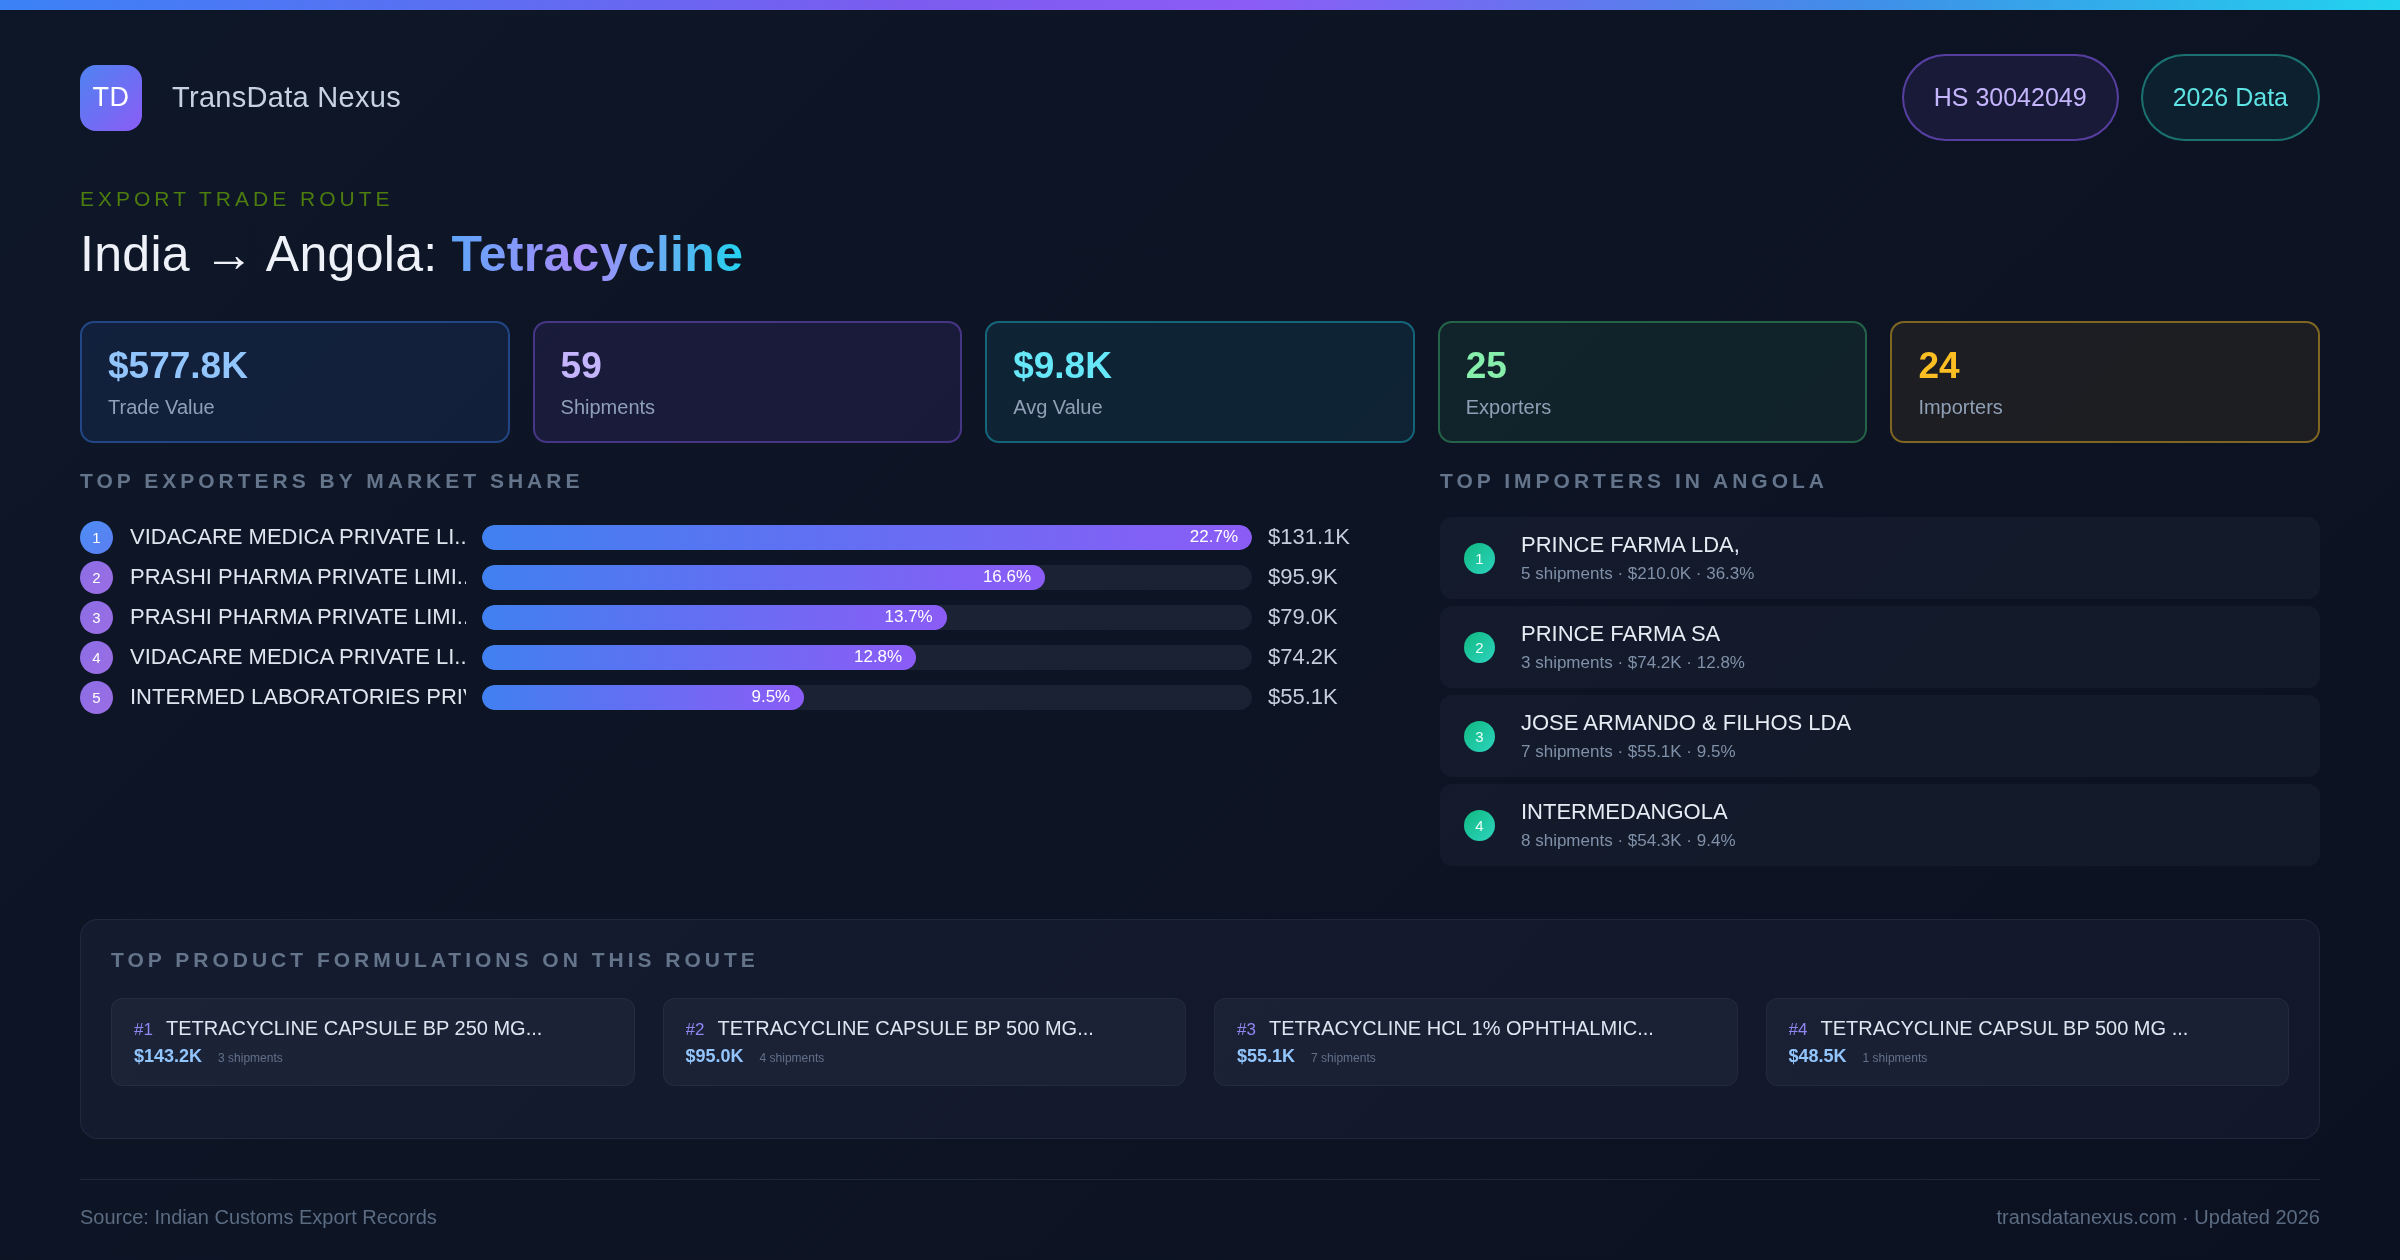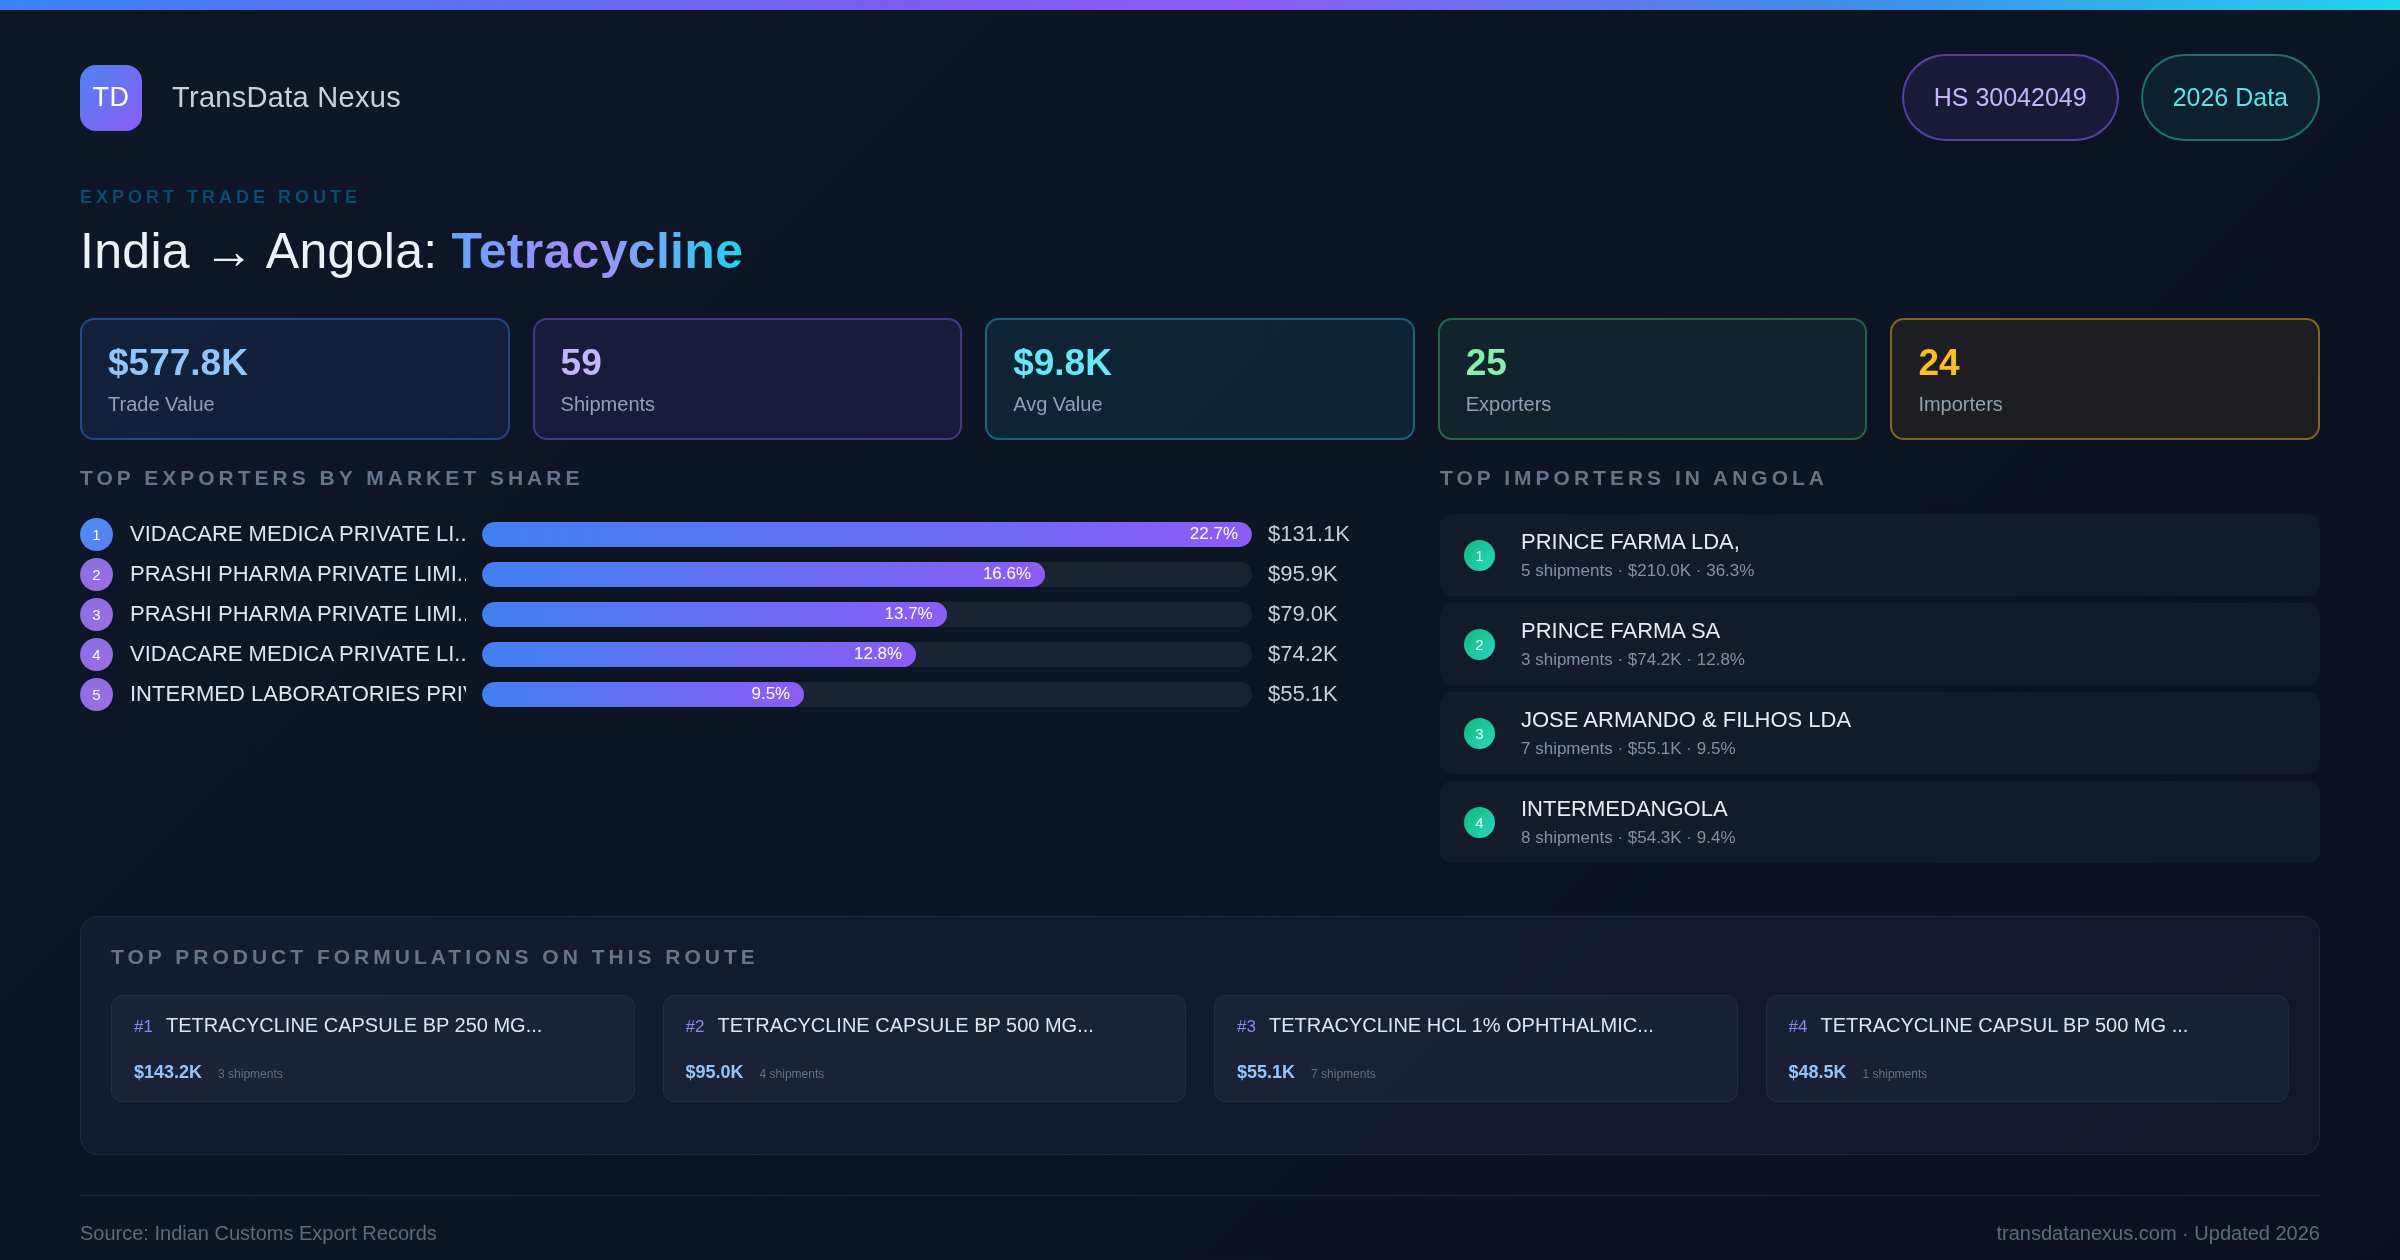--- a/index.html
+++ b/index.html
@@ -26,21 +26,21 @@
     background:linear-gradient(135deg,#4f83f1 0%,#8b5cf6 100%);
     display:flex;align-items:center;justify-content:center;
     font-size:27px;font-weight:400;color:#fff;letter-spacing:.5px}
   .appname{margin-left:30px;font-size:29px;color:#c7d2e0;letter-spacing:.3px}
   .hdr-spacer{flex:1}
   .pill{border-radius:999px;padding:27px 30px;font-size:25px;margin-left:22px;white-space:nowrap}
   .pill-hs{color:var(--stat-purple,#c4b5fd);border:2px solid rgba(139,92,246,.55);background:rgba(139,92,246,.10)}
   .pill-year{color:#5ee4e4;border:2px solid rgba(45,212,191,.45);background:rgba(20,150,160,.10)}
 
   
-  .eyebrow{margin-top:46px;font-size:18px;letter-spacing:4px;color:#0c4a6e;font-weight:700}
+  .eyebrow{margin-top:46px;font-size:21px;letter-spacing:4px;color:#4d7c0f;font-weight:400}
   .title{margin-top:14px;font-size:50px;font-weight:500;color:#eef2f8;letter-spacing:.3px}
   .title .route{margin-right:.28em}
   .title .product{
     background:linear-gradient(90deg,#60a5fa 0%,#a78bfa 45%,var(--cyan,#22d3ee) 100%);
     -webkit-background-clip:text;background-clip:text;color:transparent;font-weight:600}
 
   
   .stats{display:flex;gap:23px;margin-top:38px}
   .stat{flex:1;border-radius:14px;padding:22px 26px;border:2px solid}
   .stat .v{font-size:37px;font-weight:600}
@@ -81,21 +81,21 @@
 
   
   .forms{margin-top:46px;border-radius:18px;padding:28px 30px 52px;
     background:rgba(109,110,190,.07);border:1px solid rgba(148,163,184,.10)}
   .form-cards{display:flex;gap:28px;margin-top:26px}
   .fcard{flex:1;border-radius:12px;padding:18px 22px;background:rgba(148,163,184,.06);
     border:1px solid rgba(148,163,184,.08);cursor:pointer;min-width:0}
   .fcard .line1{display:flex;align-items:baseline;gap:13px;white-space:nowrap;overflow:hidden}
   .fcard .rk{font-size:17px;color:#8f86f2;flex:none}
   .fcard .nm{font-size:20px;color:#dde5f0}
-  .fcard .line2{display:flex;align-items:baseline;gap:16px;margin-top:25px}
+  .fcard .line2{display:flex;align-items:baseline;gap:16px;margin-top:6px}
   .fcard .val{font-size:18px;font-weight:600;color:var(--stat-blue,#93c5fd)}
   .fcard .ship{font-size:12px;color:#62708a}
 
   
   .divider{height:1px;background:rgba(148,163,184,.14);margin-top:40px}
   .footer{display:flex;justify-content:space-between;margin-top:26px;font-size:20px;color:#5b6b82}
 </style>
 </head>
 <body>
 

